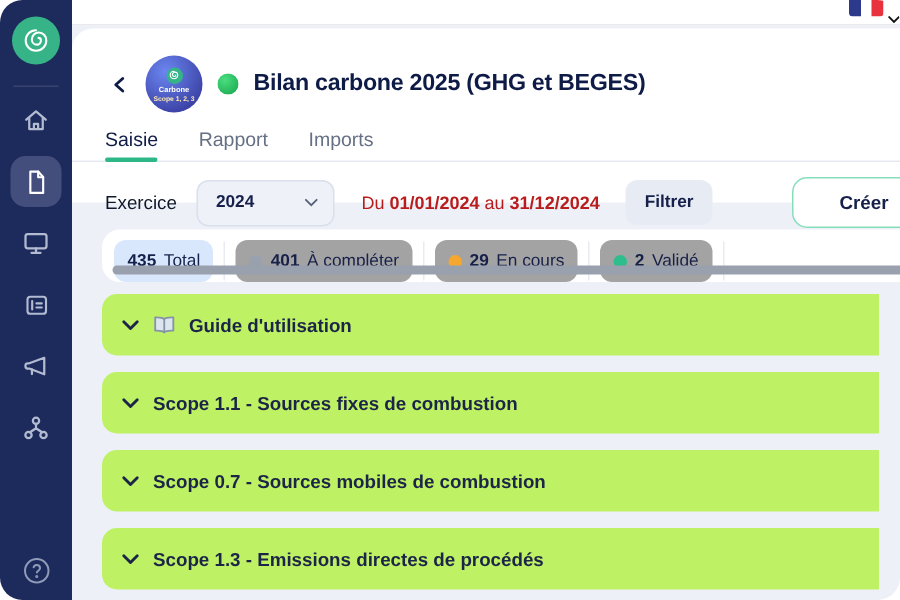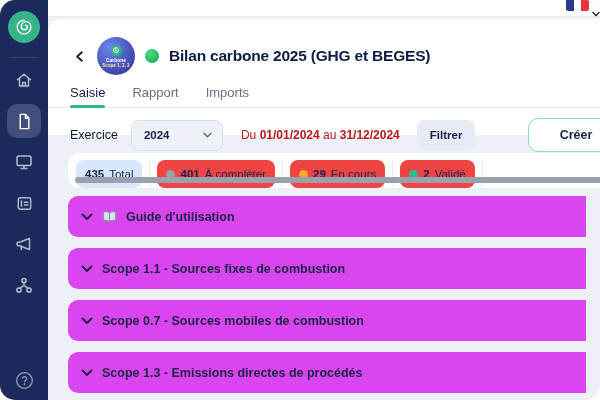--- a/index.html
+++ b/index.html
@@ -60,30 +60,30 @@
           font-size:11.5px; font-weight:700; color:#16204a; font-family:inherit; cursor:pointer; }
   .create-btn { position:absolute; right:-24px; top:0; height:34px; width:96px; background:#fff;
           border:1.5px solid #86debb; border-radius:10px; font-size:12.5px; font-weight:700; color:#16204a;
           font-family:inherit; cursor:pointer; box-sizing:border-box; }
 
   
   .content { position:absolute; top:149px; left:0; right:0; bottom:0; }
   .card { margin:4px 0 0 20px; height:35px; background:#fff; border-radius:12px 0 0 12px; position:relative; }
   .badges { display:flex; align-items:center; padding:7px 8px 0 8px; }
   .badge { height:28px; border-radius:8px; padding:0 9px; display:flex; align-items:center; gap:5px;
-          font-size:11.5px; color:#16204a; background:#ef4444; white-space:nowrap; cursor:pointer; }
+          font-size:11.5px; color:#16204a; background:#a3a3a3; white-space:nowrap; cursor:pointer; }
   .badge .val { font-weight:700; }
   .badge.total { background:#d9e7fd; }
   .dot { width:9px; height:9px; border-radius:50%; flex:none; background:#9aa1ae; }
   .vdiv { width:1px; height:26px; background:#e9ebf2; margin:0 7px; flex:none; }
   .scroll-thumb { position:absolute; left:7px; right:0; bottom:5px; height:6px; background:#99a0ae;
           border-radius:4px 0 0 4px; cursor:pointer; }
 
   .sections { margin-top:8px; }
-  .section-row { margin:0 14px 11px 20px; height:41px; background:#d946ef; border-radius:10px 0 0 10px;
+  .section-row { margin:0 14px 11px 20px; height:41px; background:#bef264; border-radius:10px 0 0 10px;
           display:flex; align-items:center; gap:9px; padding-left:13px; font-size:12.5px; font-weight:700;
           color:#1c2547; cursor:pointer; white-space:nowrap; }
   .section-row .chev { display:flex; flex:none; }
   .book { display:flex; flex:none; }
 </style>
 </head>
 <body>
 
 <div class="app">
 

